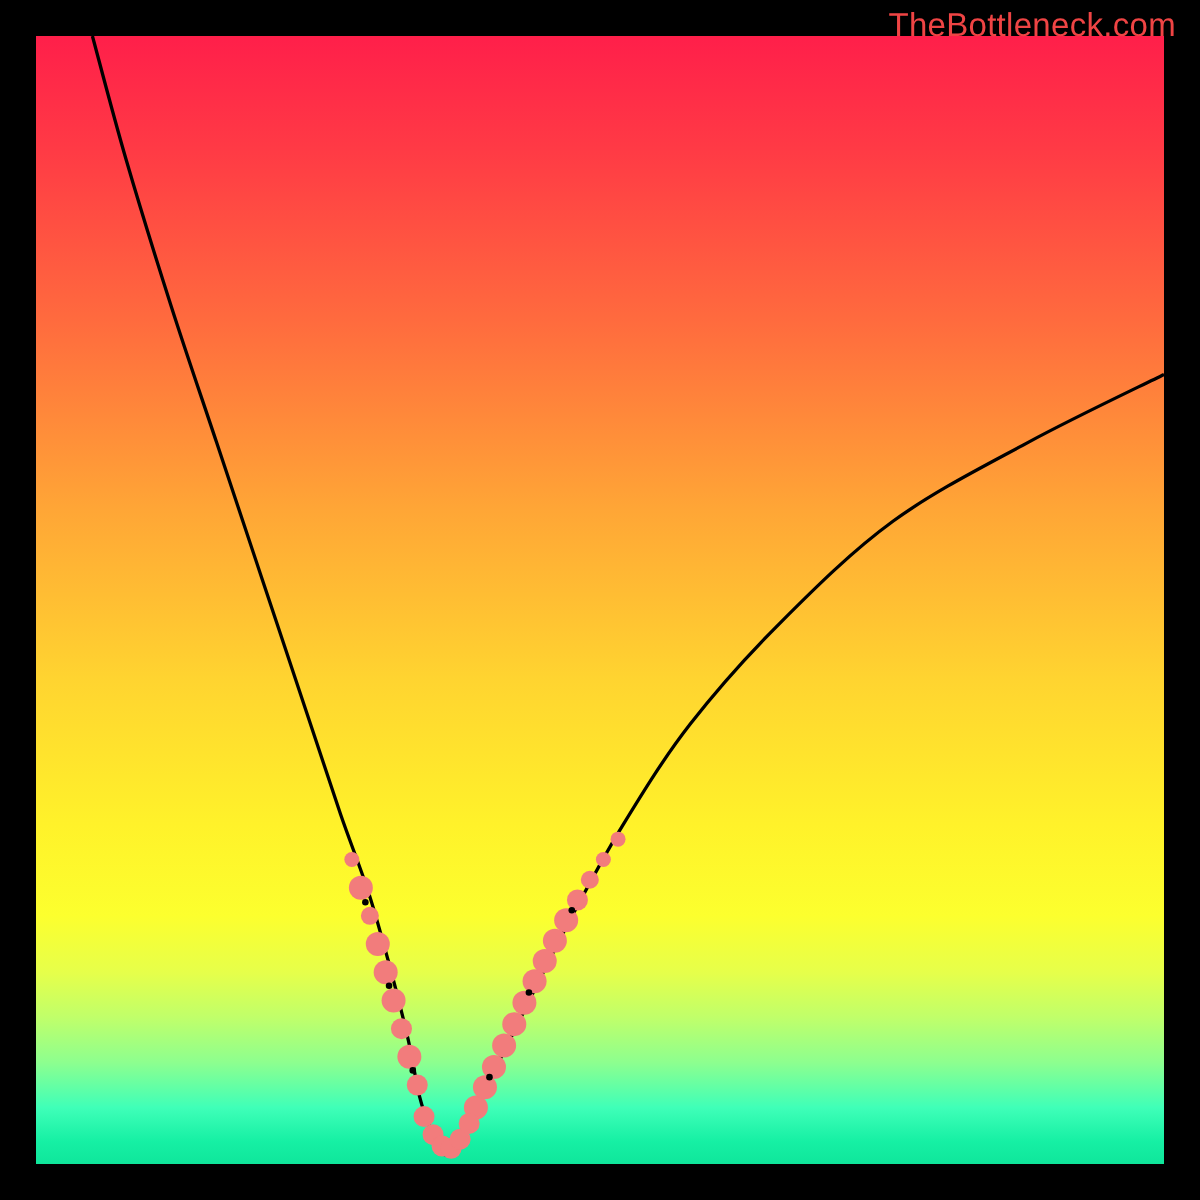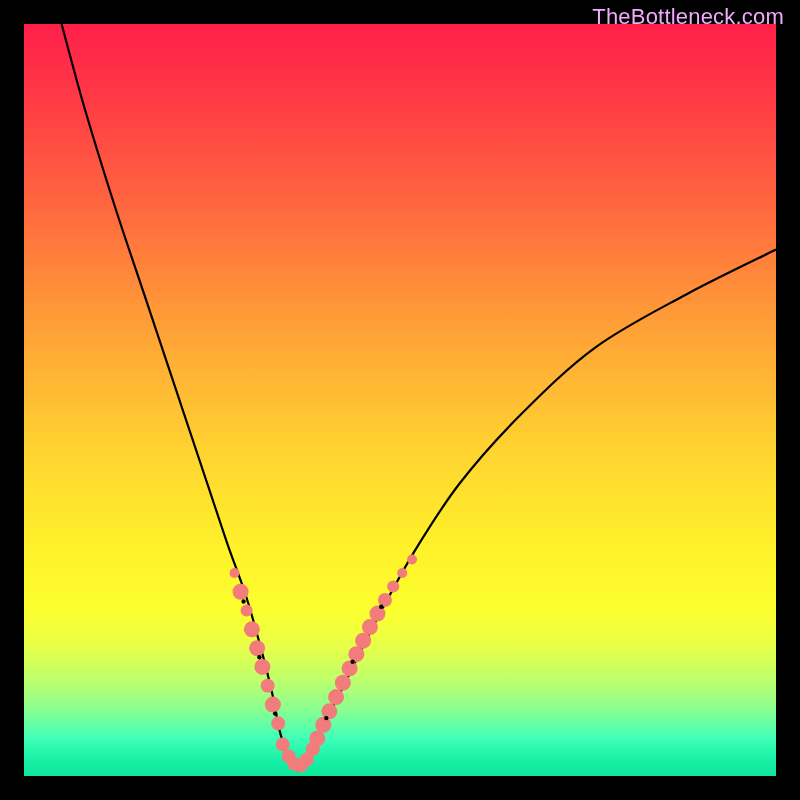--- a/index.html
+++ b/index.html
@@ -32,21 +32,21 @@
       #8dff8f 91%,
       #3fffb8 95%,
       #16f0a4 98%,
       #0fe69b 100%
     );
   }
   .watermark {
     position: absolute;
     top: 4px;
     right: 16px;
-    color: #f0abfc;
+    color: #ef4444;
     font-size: 22px;
     font-weight: 500;
     letter-spacing: 0.2px;
     z-index: 5;
     text-align: center;
   }
   svg.chart {
     position: absolute;
     left: 0;
     top: 0;

